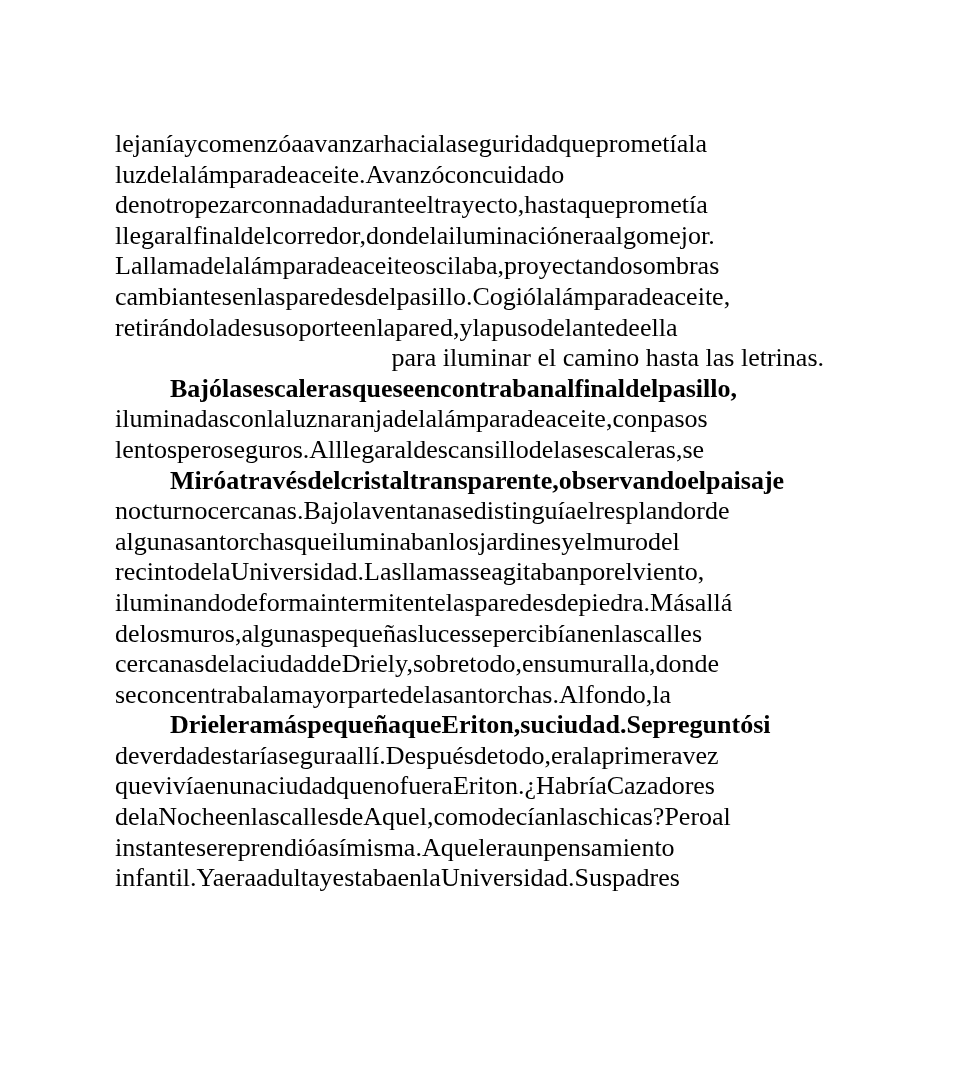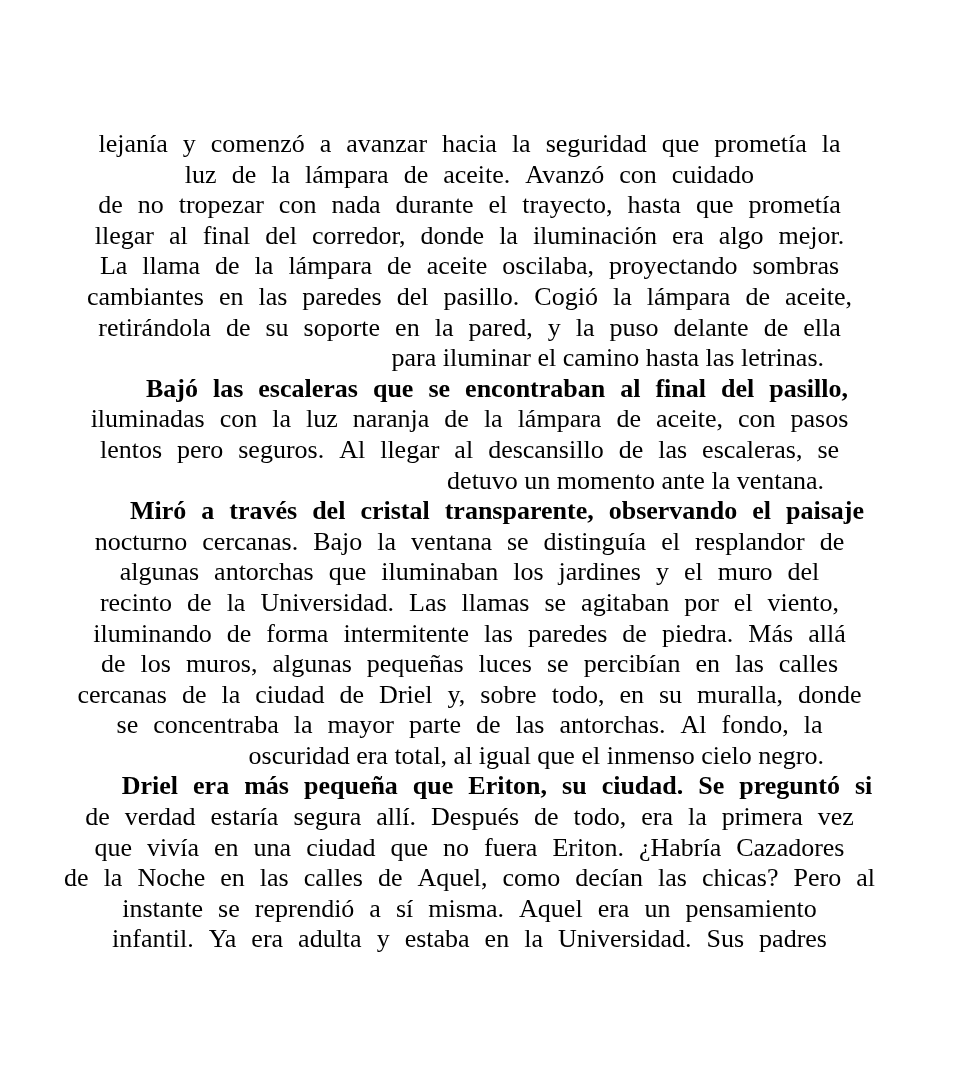--- a/index.html
+++ b/index.html
@@ -25,22 +25,21 @@
     line-height: 30.6px;
     font-kerning: normal;
   }
   .line {
     height: 30.6px;
     overflow: visible;
   }
   
   .line.justify {
     display: flex;
-    justify-content: center;
-    gap: 15px;
+    justify-content: flex-start;
   }
   .line.justify span {
     flex: 0 0 auto;
     white-space: pre;
   }
   
   .line.plain {
     text-align: right;
     white-space: nowrap;
   }
@@ -180,21 +179,20 @@
           <span>seguros.</span>
           <span>Al</span>
           <span>llegar</span>
           <span>al</span>
           <span>descansillo</span>
           <span>de</span>
           <span>las</span>
           <span>escaleras,</span>
           <span>se</span>
         </div>
-        <div class="line plain">detuvo un momento ante la ventana.</div>
       </div>
       <div>
         <div class="line justify indent">
           <span>Miró</span>
           <span>a</span>
           <span>través</span>
           <span>del</span>
           <span>cristal</span>
           <span>transparente,</span>
           <span>observando</span>
@@ -284,21 +282,20 @@
           <span>la</span>
           <span>mayor</span>
           <span>parte</span>
           <span>de</span>
           <span>las</span>
           <span>antorchas.</span>
           <span>Al</span>
           <span>fondo,</span>
           <span>la</span>
         </div>
-        <div class="line plain">oscuridad era total, al igual que el inmenso cielo negro.</div>
       </div>
       <div>
         <div class="line justify indent">
           <span>Driel</span>
           <span>era</span>
           <span>más</span>
           <span>pequeña</span>
           <span>que</span>
           <span>Eriton,</span>
           <span>su</span>

